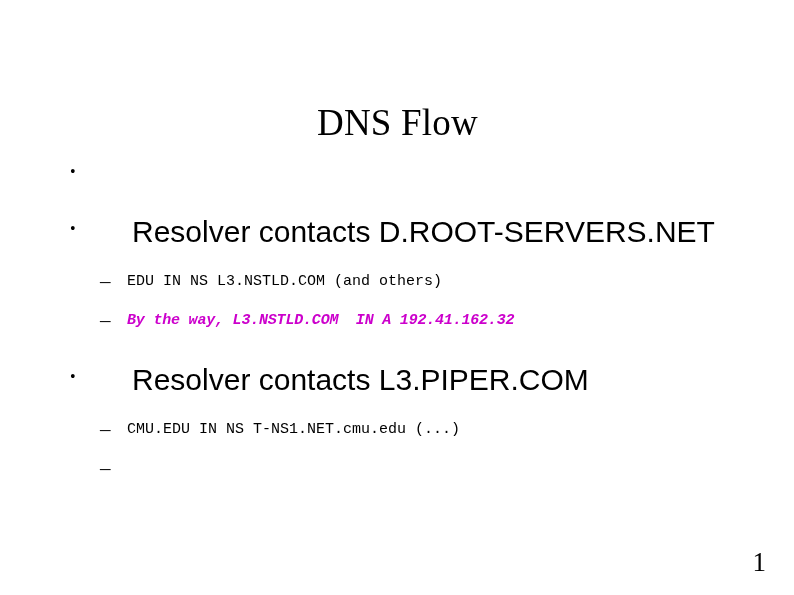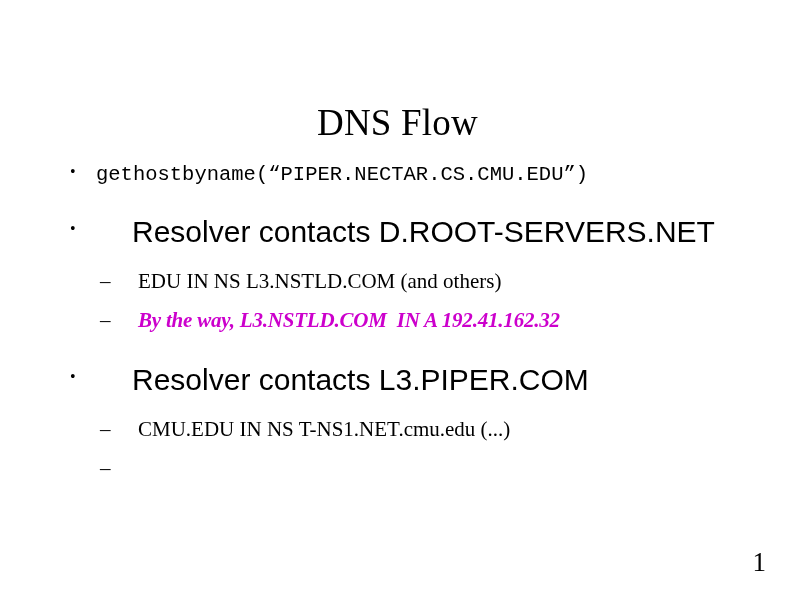--- a/index.html
+++ b/index.html
@@ -103,26 +103,25 @@
   .l2 .dash {
     position: absolute;
     left: 38px;
     top: 0;
     font-family: "Liberation Serif", "DejaVu Serif", serif;
     font-size: 21px;
     line-height: 31px;
     color: #000000;
   }
   .sub-text {
-    font-family: Liberation Serif, serif;
-    font-size: 21px;
+    font-family: Liberation Mono, monospace;
+    font-size: 15px;
     line-height: 31px;
     color: #000000;
     white-space: pre;
-    margin-left: 11px;
   }
   .sub-text.highlight {
     color: #cc00cc;
     font-weight: bold;
     font-style: italic;
     letter-spacing: -0.2px;
   }
 
   .gap-small { height: 10px; }
   .gap-med   { height: 18px; }
@@ -142,21 +141,20 @@
 <body>
 
 <div class="slide">
 
   <h1 class="slide-title">DNS Flow</h1>
 
   <div class="body">
 
     <div class="l1 row-code">
       <span class="bullet">•</span>
-      <span class="l1-text code-text">gethostbyname(“PIPER.NECTAR.CS.CMU.EDU”)</span>
     </div>
 
     <div class="gap-small"></div>
 
     <div class="l1 row-stmt">
       <span class="bullet">•</span>
       <span class="l1-text stmt-text">Resolver contacts D.ROOT-SERVERS.NET</span>
     </div>
 
     <div class="l2">

